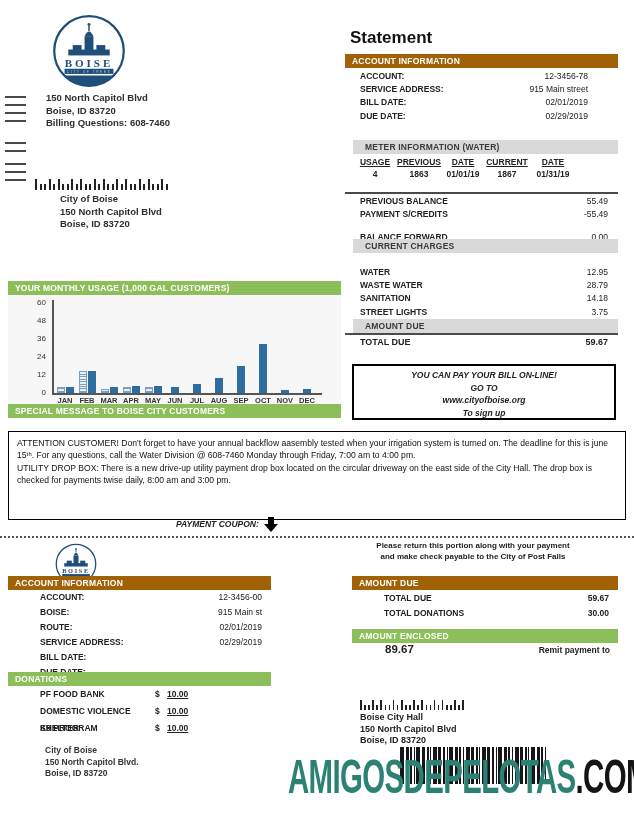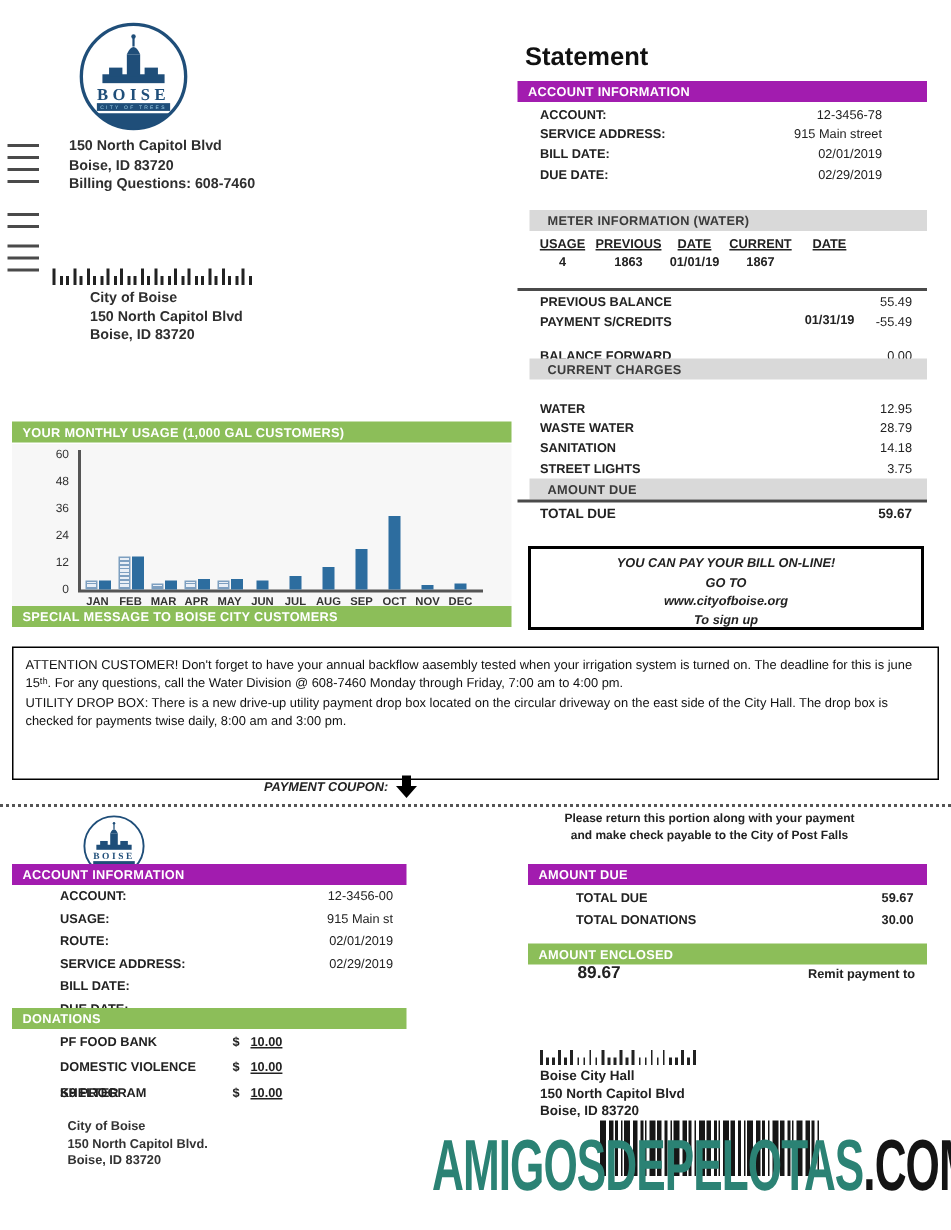--- a/index.html
+++ b/index.html
@@ -18,21 +18,21 @@
   .return-addr{position:absolute;left:60px;top:193px;}
 
   
   .postal{position:absolute;display:flex;align-items:flex-end;column-gap:2.5px;}
   .postal .pbar{width:2px;background:#222;display:inline-block;}
 
   
   .sec-bar{position:absolute;box-sizing:border-box;height:14px;line-height:14px;
            font-size:8.5px;font-weight:bold;padding-left:7px;letter-spacing:.2px;}
   .green{background:#8cbe59;color:#fff;}
-  .blue{background:#a21caf;color:#fff;}
+  .blue{background:#a16207;color:#fff;}
   .grayb{background:#d9d9d9;color:#3a3a3a;padding-left:12px;}
   .rule{position:absolute;height:1.5px;background:#4a4a4a;}
 
   
   .rows{position:absolute;}
   .kv{display:flex;justify-content:space-between;font-size:8.5px;align-items:baseline;
       padding:1.7px 10px 1.7px 15px;}
   .kv .kv-label{font-weight:bold;color:#222;}
   .kv .kv-value{color:#222;}
   .kv .kv-value.center{width:140px;text-align:right;margin-right:20px;}
@@ -218,21 +218,21 @@
         <span class="mcell u" style="width: 44px;">PREVIOUS</span>
         <span class="mcell u" style="width: 44px;">DATE</span>
         <span class="mcell u" style="width: 44px;">CURRENT</span>
         <span class="mcell u" style="width: 48px;">DATE</span>
       </div>
       <div class="mrow">
         <span class="mcell" style="width: 44px;">4</span>
         <span class="mcell" style="width: 44px;">1863</span>
         <span class="mcell" style="width: 44px;">01/01/19</span>
         <span class="mcell" style="width: 44px;">1867</span>
-        <span class="mcell" style="width: 48px; margin-top: 39px;">01/31/19</span>
+        <span class="mcell" style="width: 48px;">01/31/19</span>
       </div>
     </div>
 
   <div class="rule" style="left:345px;top:192px;width:273px;"></div>
   <div class="rows" id="stmt-activity-rows" style="left:345px;top:194px;width:273px;">
       <div class="kv">
         <span class="kv-label">PREVIOUS BALANCE</span>
         <span class="kv-value">55.49</span>
       </div>
       <div class="kv">
@@ -386,21 +386,21 @@
     </svg>
   </div>
 
   <div class="sec-bar blue" style="left:8px;top:576px;width:263px;">ACCOUNT INFORMATION</div>
   <div class="rows" id="coupon-acct-rows" style="left:8px;top:590px;width:263px;">
       <div class="kv tall">
         <span class="kv-label">ACCOUNT:</span>
         <span class="kv-value">12-3456-00</span>
       </div>
       <div class="kv tall">
-        <span class="kv-label">USAGE:</span>
+        <span class="kv-label">BOISE:</span>
         <span class="kv-value">915 Main st</span>
       </div>
       <div class="kv tall">
         <span class="kv-label">ROUTE:</span>
         <span class="kv-value">02/01/2019</span>
       </div>
       <div class="kv tall">
         <span class="kv-label">SERVICE ADDRESS:</span>
         <span class="kv-value">02/29/2019</span>
       </div>

